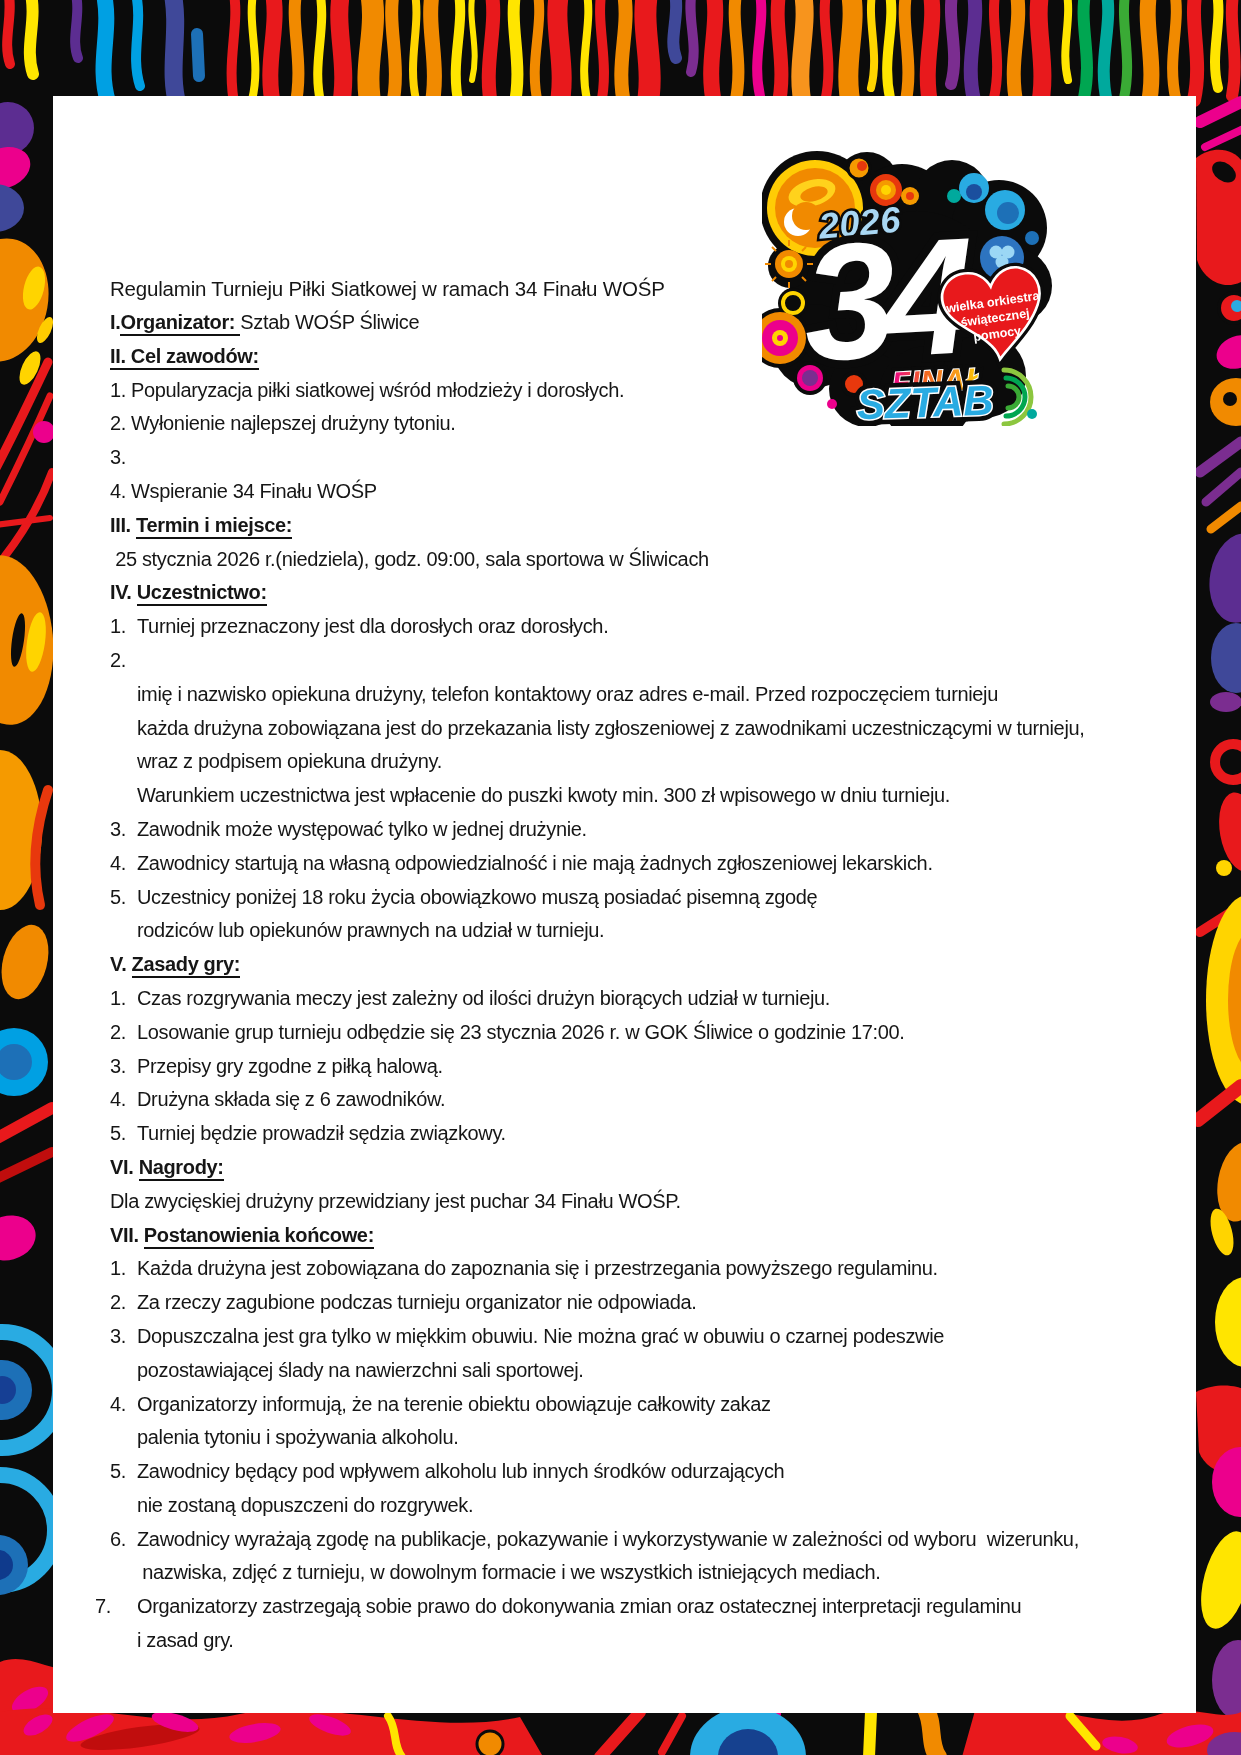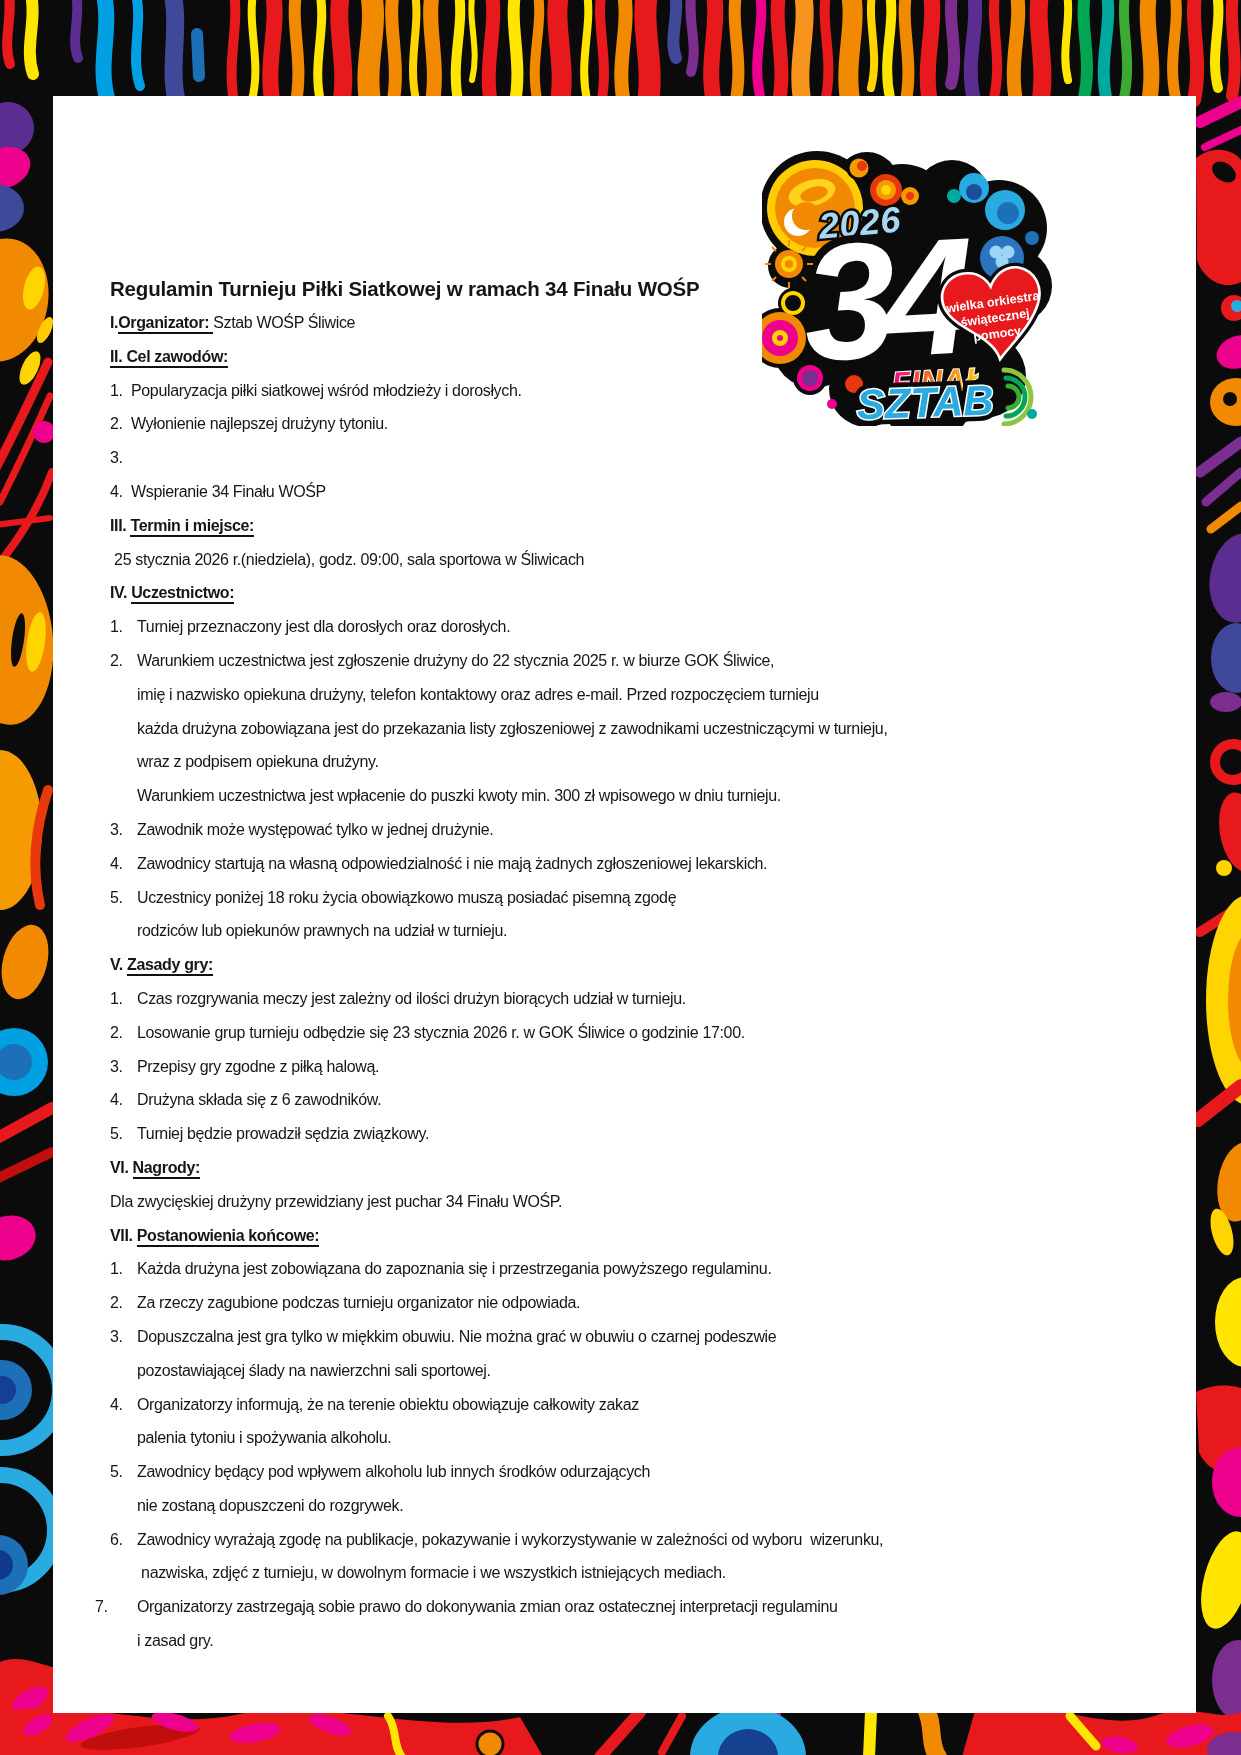--- a/index.html
+++ b/index.html
@@ -1,22 +1,22 @@
 <!DOCTYPE html>
 <html><head>
 <meta charset="utf-8">
 <style>
   html,body{margin:0;padding:0;background:#0b0b0b;}
   #app{position:relative;width:1241px;height:1755px;overflow:hidden;background:#0b0b0b;
        font-family:"Liberation Sans",sans-serif;}
   #border-art{position:absolute;left:0;top:0;width:1241px;height:1755px;display:block;}
   #page{position:absolute;left:53px;top:96px;width:1143px;height:1617px;background:#ffffff;}
   #doc{position:absolute;left:57px;top:176px;width:1090px;color:#161616;}
-  .title{font-size:20.5px;font-weight:bold;letter-spacing:-0.2px;height:34px;line-height:34px;white-space:pre;}
-  .line{position:relative;height:33.8px;line-height:33.8px;font-size:16px;letter-spacing:-0.35px;white-space:pre;}
+  .title{font-size:20.5px;font-weight:normal;letter-spacing:-0.2px;height:34px;line-height:34px;white-space:pre;}
+  .line{position:relative;height:33.8px;line-height:33.8px;font-size:20px;letter-spacing:-0.35px;white-space:pre;}
   .line .b{font-weight:bold;}
   .line .u{border-bottom:2px solid #111;padding-bottom:1px;}
   .line.item{padding-left:27px;}
   .line.item2{padding-left:21px;}
   .line.cont{padding-left:27px;}
   .line .num{position:absolute;left:0;top:0;}
   .line.hang .num{left:-15px;}
   #logo{position:absolute;left:762px;top:146px;width:300px;height:280px;}
   svg text{font-family:"Liberation Sans",sans-serif;}
 </style>
@@ -185,21 +185,21 @@
           <div class="line header"><span class="b">I.</span><span class="b u">Organizator: </span><span>Sztab WOŚP Śliwice</span></div>
           <div class="line header"><span class="b u">II. </span><span class="b u">Cel zawodów:</span></div>
           <div class="line item2"><span class="num">1.</span><span>Popularyzacja piłki siatkowej wśród młodzieży i dorosłych.</span></div>
           <div class="line item2"><span class="num">2.</span><span>Wyłonienie najlepszej drużyny tytoniu.</span></div>
           <div class="line item2"><span class="num">3.</span></div>
           <div class="line item2"><span class="num">4.</span><span>Wspieranie 34 Finału WOŚP</span></div>
           <div class="line header"><span class="b">III. </span><span class="b u">Termin i miejsce:</span></div>
           <div class="line plain"> 25 stycznia 2026 r.(niedziela), godz. 09:00, sala sportowa w Śliwicach</div>
           <div class="line header"><span class="b">IV. </span><span class="b u">Uczestnictwo:</span></div>
           <div class="line item"><span class="num">1.</span><span>Turniej przeznaczony jest dla dorosłych oraz dorosłych.</span></div>
-          <div class="line item"><span class="num">2.</span><span>Warunkiem uczestnictwa jest zgłoszenie drużyny do 22 stycznia 2025 r. w biurze GOK Śliwice,</span></div>
+          <div class="line item"><span class="num">2.</span></div>
           <div class="line cont">imię i nazwisko opiekuna drużyny, telefon kontaktowy oraz adres e-mail. Przed rozpoczęciem turnieju</div>
           <div class="line cont">każda drużyna zobowiązana jest do przekazania listy zgłoszeniowej z zawodnikami uczestniczącymi w turnieju,</div>
           <div class="line cont">wraz z podpisem opiekuna drużyny.</div>
           <div class="line cont">Warunkiem uczestnictwa jest wpłacenie do puszki kwoty min. 300 zł wpisowego w dniu turnieju.</div>
           <div class="line item"><span class="num">3.</span><span>Zawodnik może występować tylko w jednej drużynie.</span></div>
           <div class="line item"><span class="num">4.</span><span>Zawodnicy startują na własną odpowiedzialność i nie mają żadnych zgłoszeniowej lekarskich.</span></div>
           <div class="line item"><span class="num">5.</span><span>Uczestnicy poniżej 18 roku życia obowiązkowo muszą posiadać pisemną zgodę</span></div>
           <div class="line cont">rodziców lub opiekunów prawnych na udział w turnieju.</div>
           <div class="line header"><span class="b">V. </span><span class="b u">Zasady gry:</span></div>
           <div class="line item"><span class="num">1.</span><span>Czas rozgrywania meczy jest zależny od ilości drużyn biorących udział w turnieju.</span></div>

